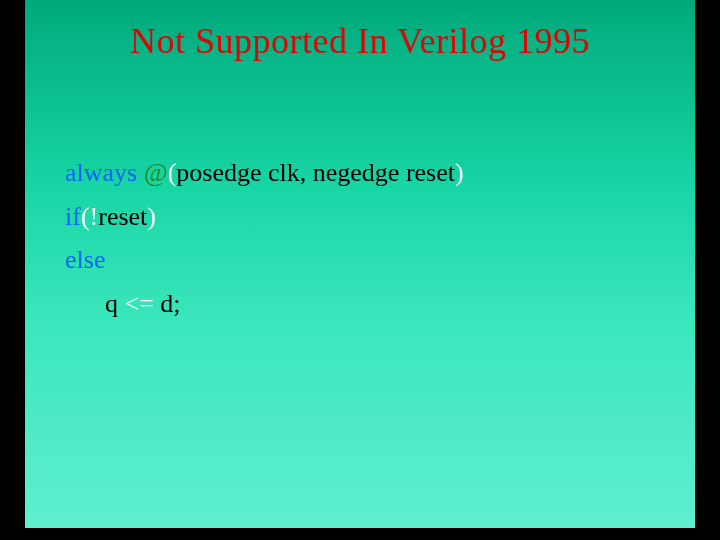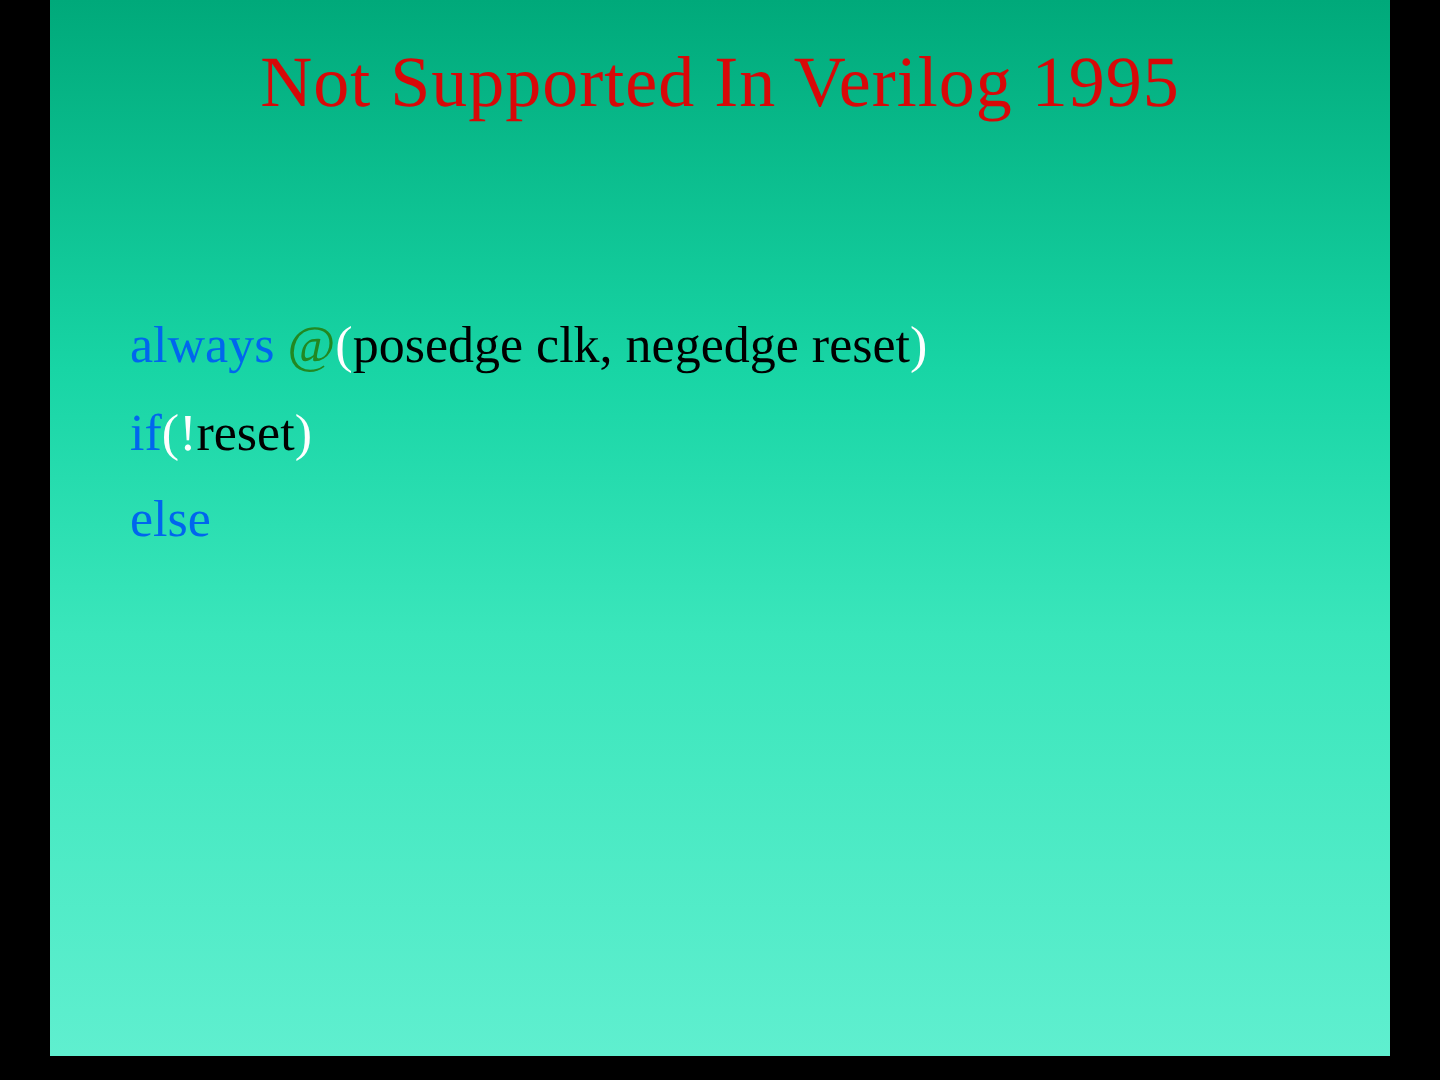--- a/index.html
+++ b/index.html
@@ -64,14 +64,17 @@
   <div class="code-block">
     <div class="code-line">
       <span class="kw-blue">always </span><span class="kw-green">@</span><span class="kw-white">(</span><span class="kw-black">posedge clk, negedge reset</span><span class="kw-white">)</span>
     </div>
     <div class="code-line">
       <span class="kw-blue">if</span><span class="kw-white">(</span><span class="kw-white">!</span><span class="kw-black">reset</span><span class="kw-white">)</span>
     </div>
     <div class="code-line">
       <span class="kw-blue">else</span>
     </div>
+    <div class="code-line indent">
+      <span class="kw-black">q </span><span class="kw-white">&lt;=</span><span class="kw-black"> d;</span>
+    </div>
   </div>
 </div>
 
 </body></html>

